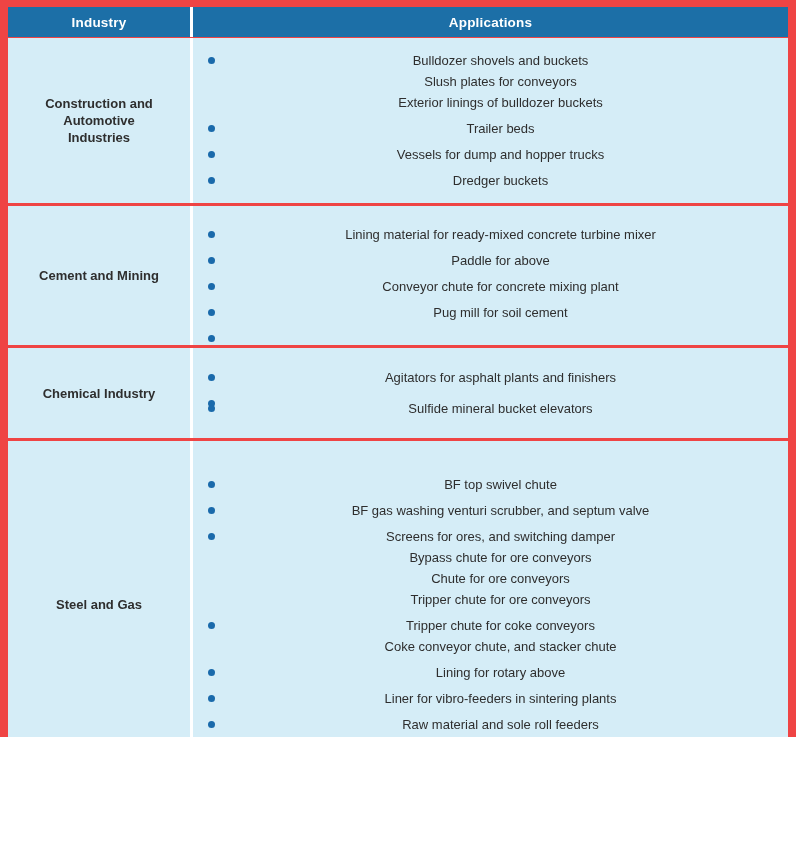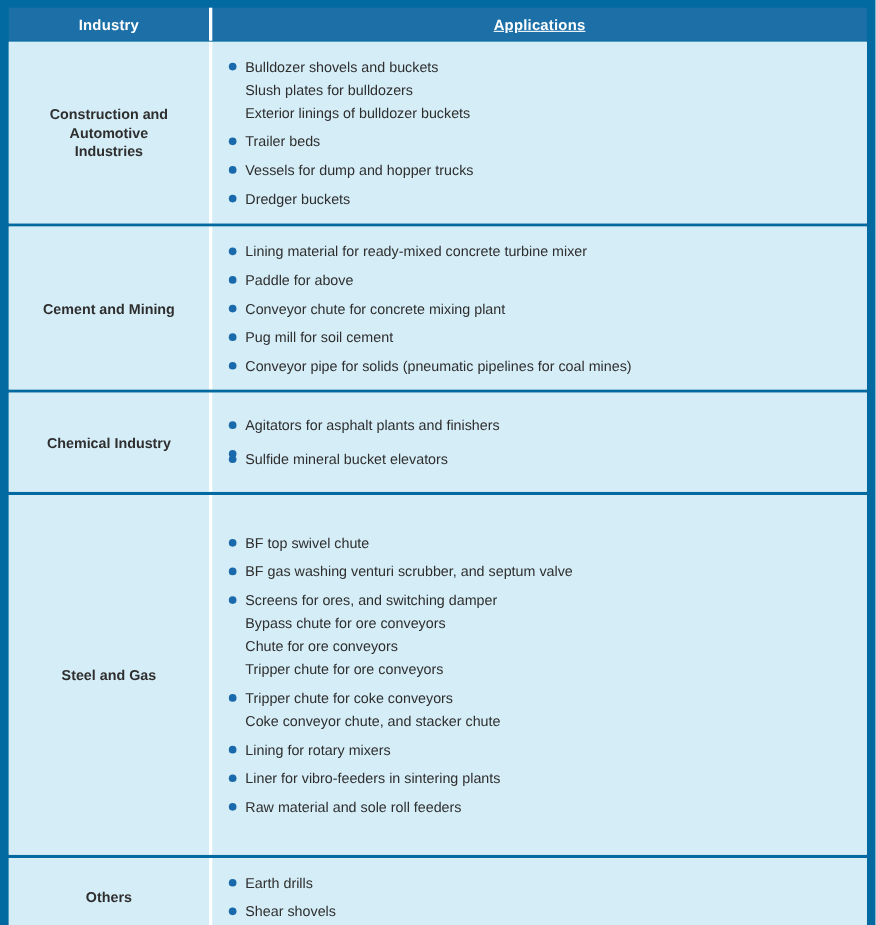--- a/index.html
+++ b/index.html
@@ -12,22 +12,22 @@
     --divider: #ffffff;
   }
   * { margin: 0; padding: 0; box-sizing: border-box; }
   html, body {
     background: #ffffff;
     font-family: "Liberation Sans", sans-serif;
     color: var(--text);
   }
   .page {
     width: 796px;
-    height: 841px;
-    background: #0369a1;
+    height: 737px;
+    background: #ef4444;
     overflow: hidden;
   }
   .table {
     margin: 7px 8px 0 8px;
     width: 780px;
     border-bottom: 2px solid var(--bottom-border);
   }
   .thead {
     display: flex;
     height: 30px;
@@ -36,38 +36,38 @@
   .th {
     display: flex;
     align-items: center;
     justify-content: center;
     color: var(--header-text);
     font-size: 13.5px;
     font-weight: bold;
     letter-spacing: 0.2px;
   }
   .th-industry { width: 182px; }
-  .th-apps { flex: 1; text-decoration: underline; }
+  .th-apps { flex: 1; }
   .sep-v {
     width: 3px;
     background: var(--divider);
     flex: 0 0 3px;
   }
   .tbody { margin-top: 1px; }
   .row {
     display: flex;
     background: #ffffff;
   }
   .row + .row { margin-top: 3px; }
   .row:nth-child(1) { min-height: 165px; }
   .row:nth-child(2) { min-height: 139px; }
   .row:nth-child(3) { min-height: 90px; }
   .row:nth-child(4) { min-height: 327px; }
   .row:nth-child(5) { min-height: 62px; }
-  .cell { background: var(--row-bg); }
+  .cell { background: var(--row-bg); text-align: center; }
   .cell-industry {
     width: 182px;
     flex: 0 0 182px;
     display: flex;
     align-items: center;
     justify-content: center;
     text-align: center;
     font-size: 13px;
     font-weight: bold;
     line-height: 17px;
@@ -109,21 +109,21 @@
     </div>
     <div class="tbody" id="tbody">
         <div class="row">
           <div class="cell cell-industry">
             <span>Construction and Automotive Industries</span>
           </div>
           <div class="sep-v"></div>
           <div class="cell cell-apps">
             <div class="group">
               <div class="line"><span class="bullet"></span><span>Bulldozer shovels and buckets</span></div>
-              <div class="line"><span>Slush plates for bulldozers</span></div>
+              <div class="line"><span>Slush plates for conveyors</span></div>
               <div class="line"><span>Exterior linings of bulldozer buckets</span></div>
             </div>
             <div class="group">
               <div class="line"><span class="bullet"></span><span>Trailer beds</span></div>
             </div>
             <div class="group">
               <div class="line"><span class="bullet"></span><span>Vessels for dump and hopper trucks</span></div>
             </div>
             <div class="group">
               <div class="line"><span class="bullet"></span><span>Dredger buckets</span></div>
@@ -142,21 +142,21 @@
             <div class="group">
               <div class="line"><span class="bullet"></span><span>Paddle for above</span></div>
             </div>
             <div class="group">
               <div class="line"><span class="bullet"></span><span>Conveyor chute for concrete mixing plant</span></div>
             </div>
             <div class="group">
               <div class="line"><span class="bullet"></span><span>Pug mill for soil cement</span></div>
             </div>
             <div class="group">
-              <div class="line"><span class="bullet"></span><span>Conveyor pipe for solids (pneumatic pipelines for coal mines)</span></div>
+              <div class="line"><span class="bullet"></span></div>
             </div>
           </div>
         </div>
         <div class="row">
           <div class="cell cell-industry">
             <span>Chemical Industry</span>
           </div>
           <div class="sep-v"></div>
           <div class="cell cell-apps">
             <div class="group">
@@ -186,21 +186,21 @@
               <div class="line"><span class="bullet"></span><span>Screens for ores, and switching damper</span></div>
               <div class="line"><span>Bypass chute for ore conveyors</span></div>
               <div class="line"><span>Chute for ore conveyors</span></div>
               <div class="line"><span>Tripper chute for ore conveyors</span></div>
             </div>
             <div class="group">
               <div class="line"><span class="bullet"></span><span>Tripper chute for coke conveyors</span></div>
               <div class="line"><span>Coke conveyor chute, and stacker chute</span></div>
             </div>
             <div class="group">
-              <div class="line"><span class="bullet"></span><span>Lining for rotary mixers</span></div>
+              <div class="line"><span class="bullet"></span><span>Lining for rotary above</span></div>
             </div>
             <div class="group">
               <div class="line"><span class="bullet"></span></div>
               <div class="line"><span>Liner for vibro-feeders in sintering plants</span></div>
             </div>
             <div class="group">
               <div class="line"><span class="bullet"></span><span>Raw material and sole roll feeders</span></div>
             </div>
           </div>
         </div>

